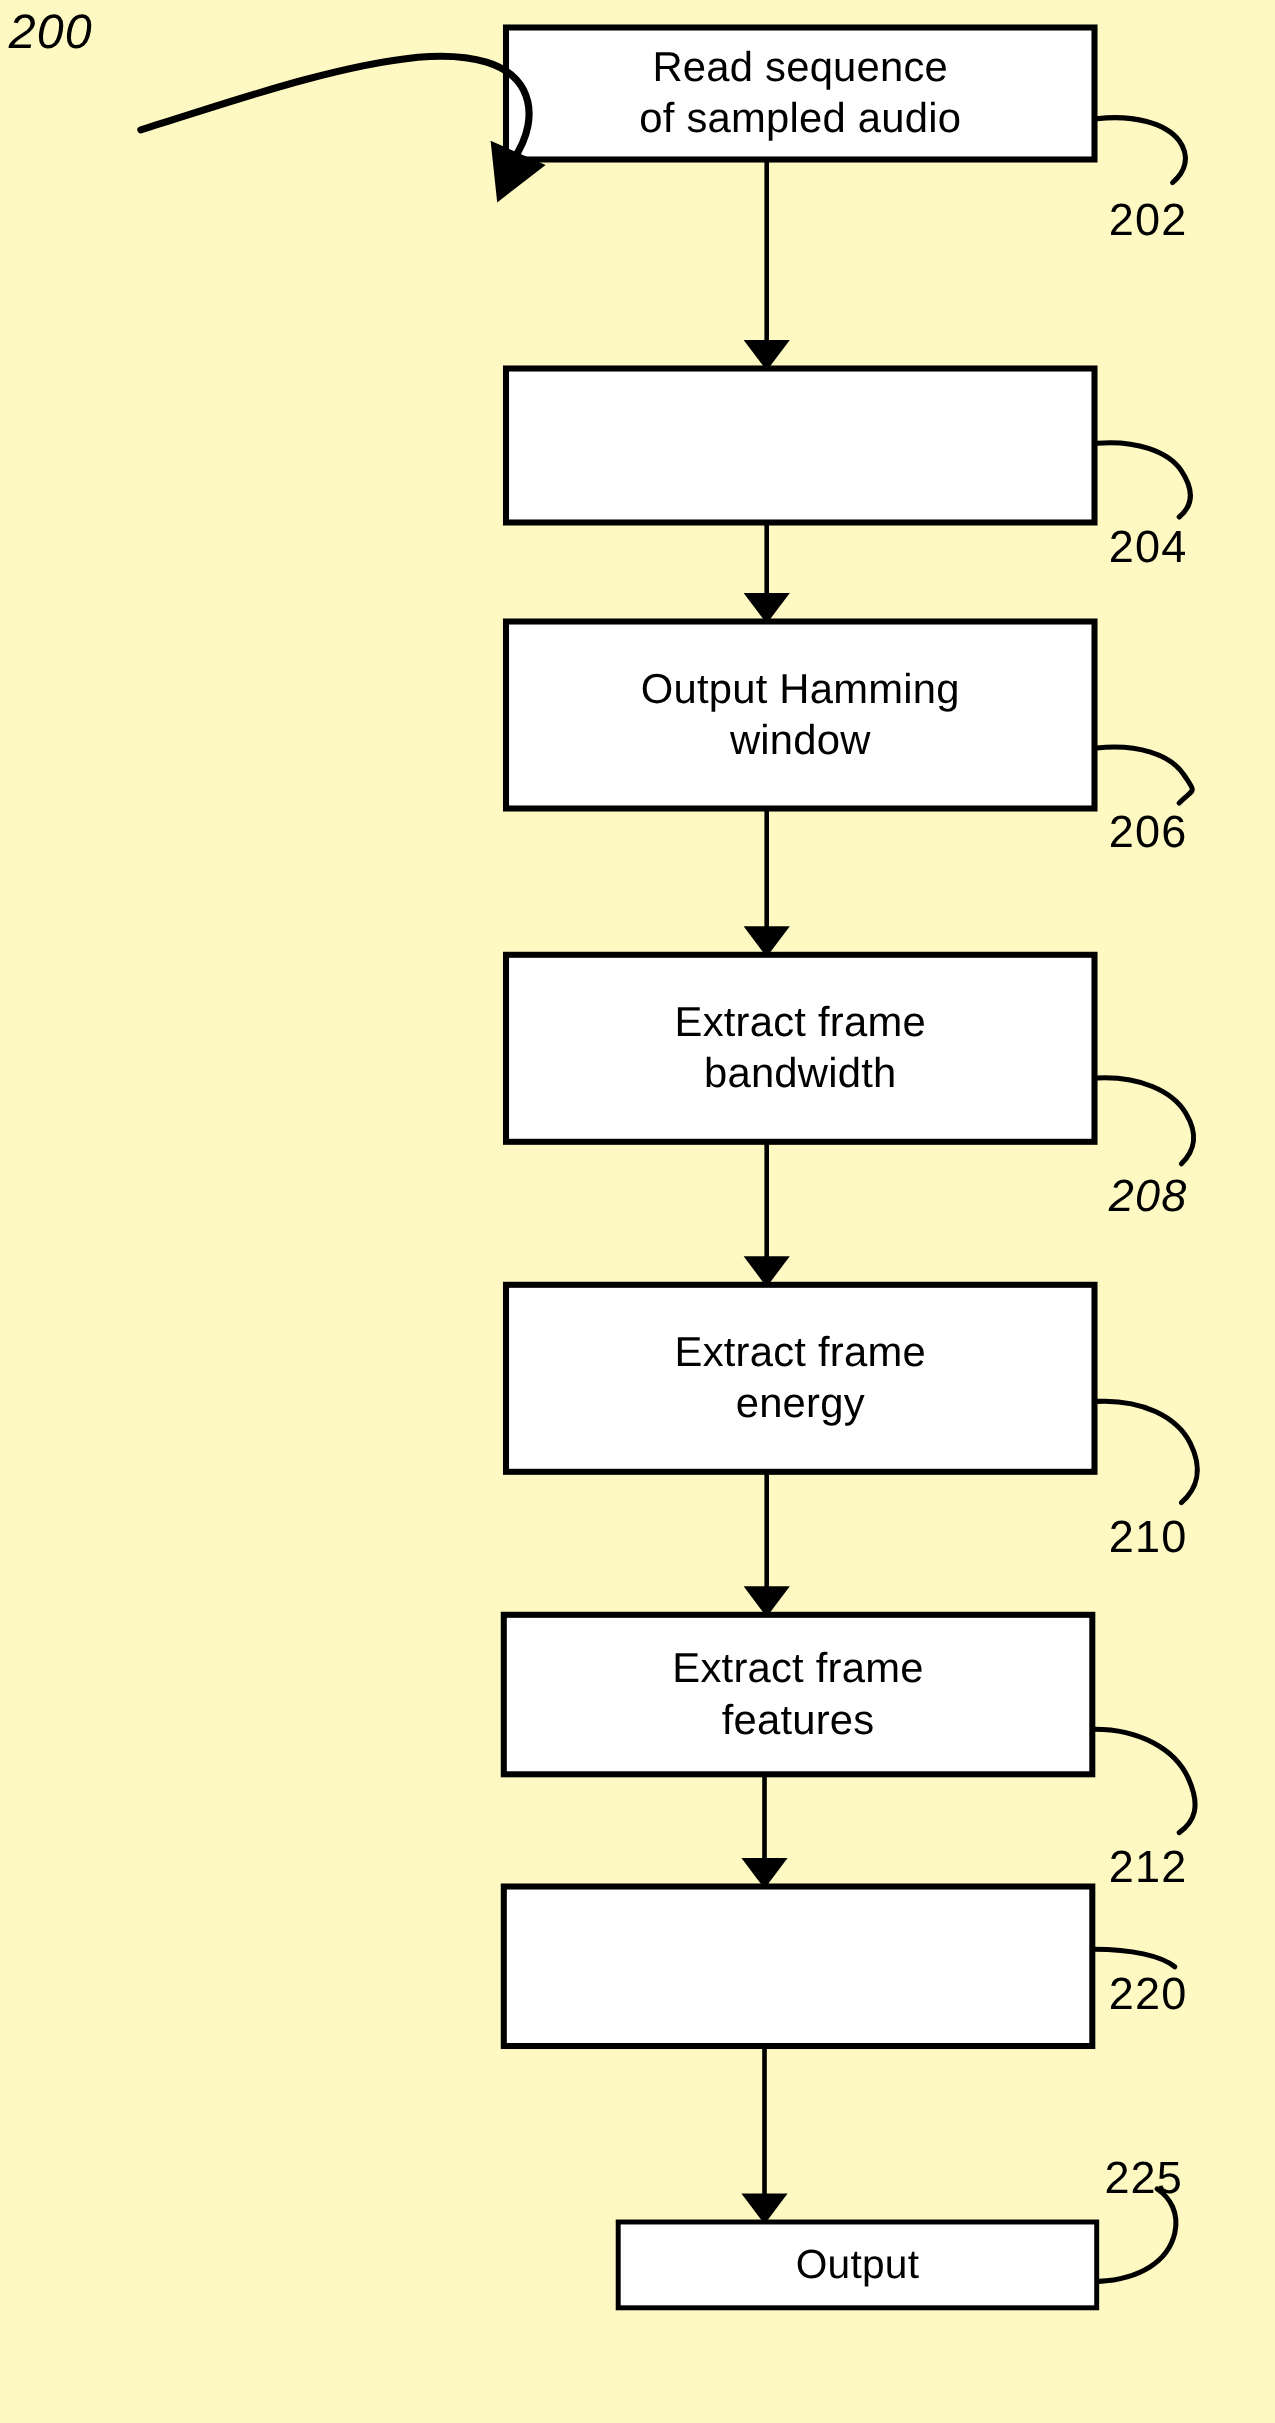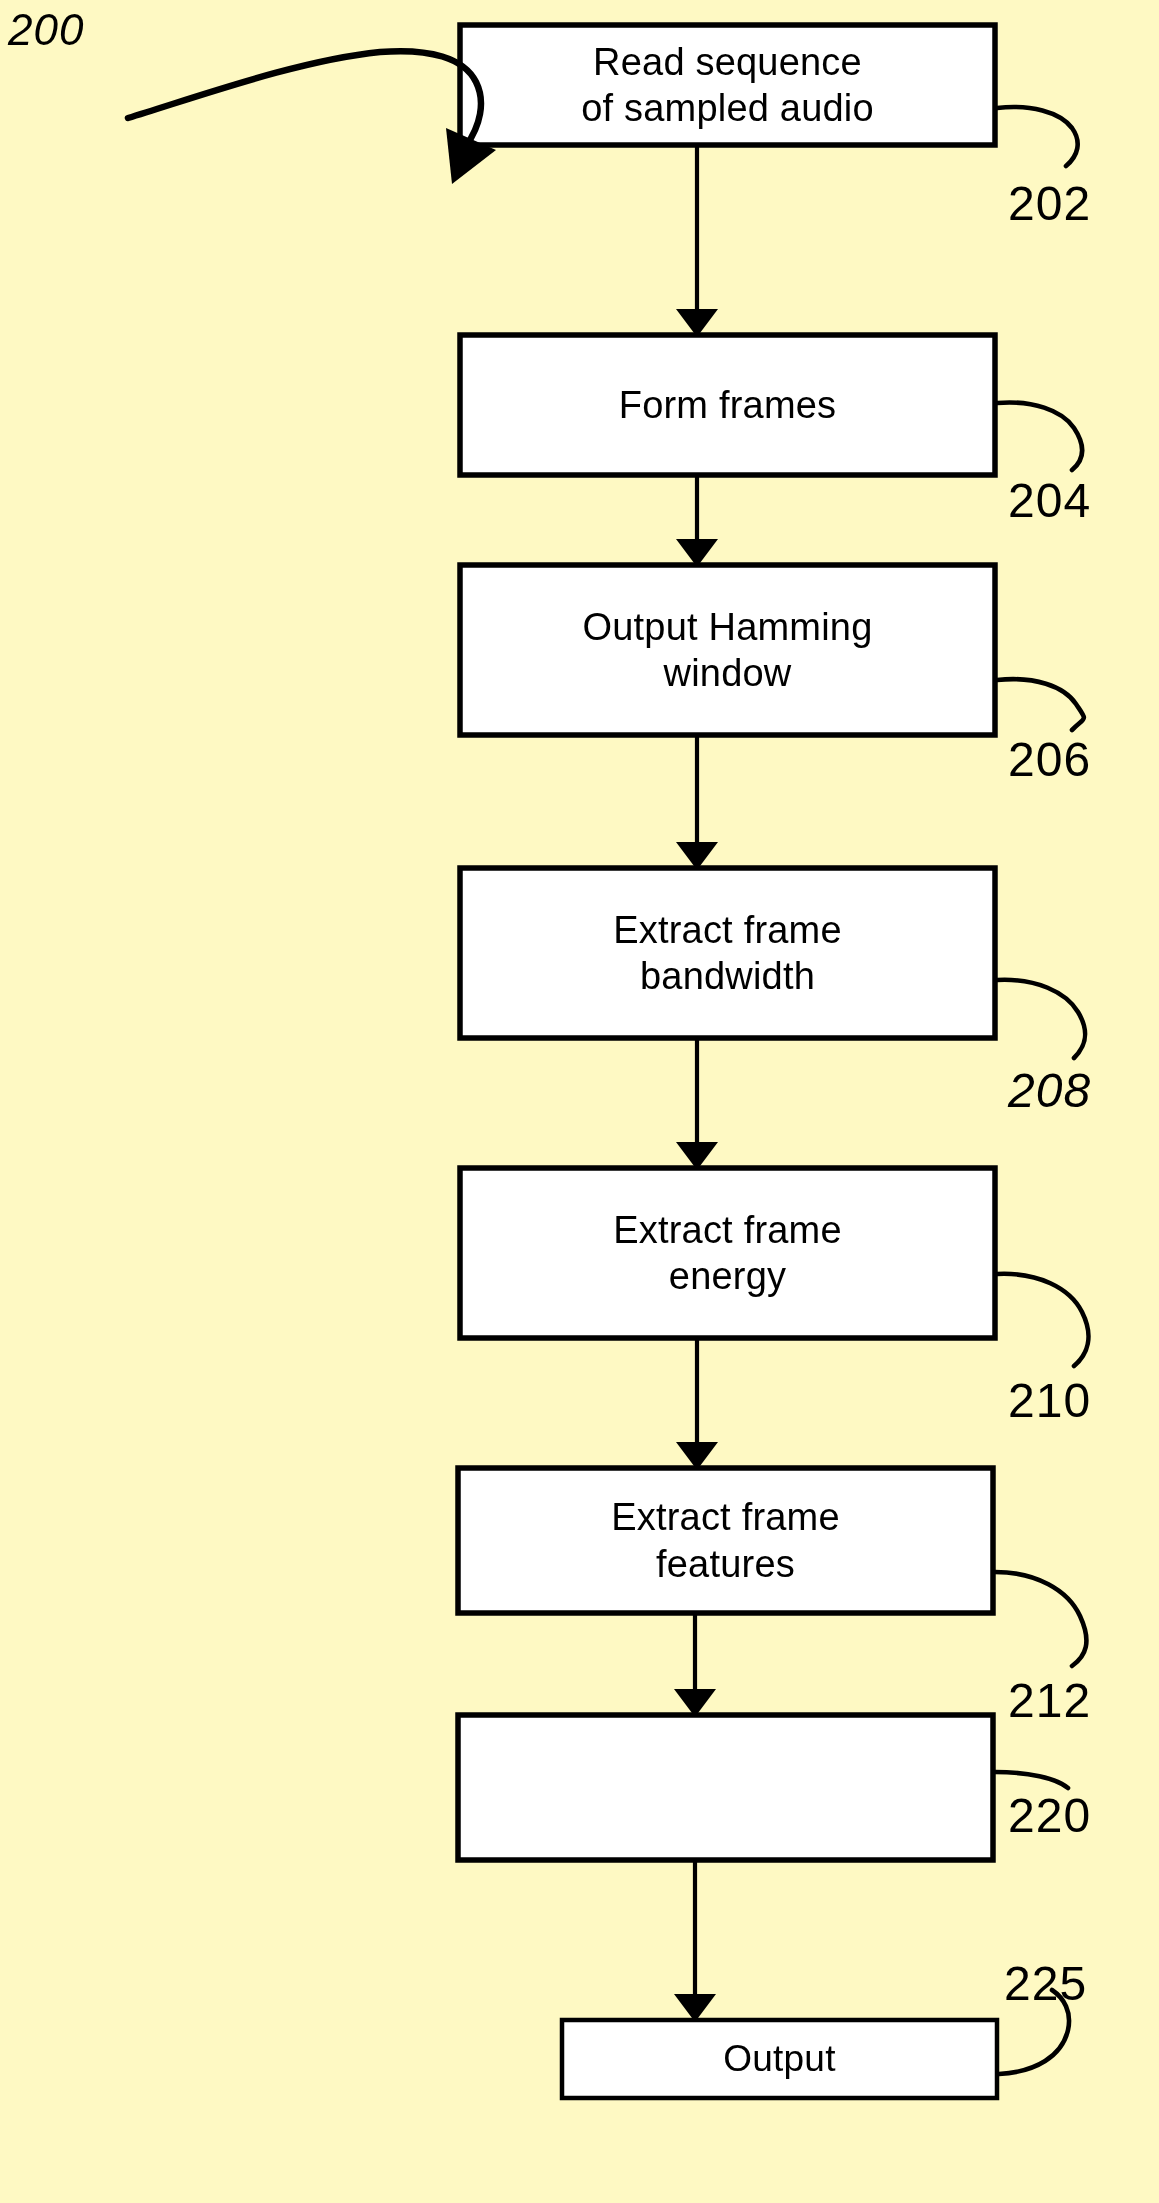--- a/index.html
+++ b/index.html
@@ -46,21 +46,21 @@
     letter-spacing: 0.2px;
     color: #000000;
     white-space: pre-line;
   }
   .box-label.small {
     font-size: 37px;
     text-align: right;
   }
   .ref-num {
     position: absolute;
-    font-size: 48px;
+    font-size: 41px;
     line-height: 1;
     letter-spacing: 1px;
     color: #000000;
   }
   .fig-num {
     position: absolute;
     font-size: 44px;
     line-height: 1;
     letter-spacing: 1px;
     color: #000000;
@@ -136,21 +136,20 @@
     <g id="figpointer">
         <path d="M 128,118 C 200,96 300,60 380,52 C 430,48 464,58 476,82 C 486,102 480,126 466,146" stroke="#000000" stroke-width="6.5" fill="none" stroke-linecap="round"></path>
         <path d="M 446,128 L 496,150 L 452,184 Z" fill="#000000"></path>
       </g>
   </svg>
 
   <div class="layer" id="text-layer">
       <div class="box-label" style="left: 460px; top: 25px; width: 535px; height: 120px;">Read sequence
 of sampled audio</div>
       <div class="ref-num" style="left: 1008px; top: 180px;">202</div>
-      <div class="box-label" style="left: 460px; top: 335px; width: 535px; height: 140px;">Form frames</div>
       <div class="ref-num" style="left: 1008px; top: 477px;">204</div>
       <div class="box-label" style="left: 460px; top: 565px; width: 535px; height: 170px;">Output Hamming
 window</div>
       <div class="ref-num" style="left: 1008px; top: 736px;">206</div>
       <div class="box-label" style="left: 460px; top: 868px; width: 535px; height: 170px;">Extract frame
 bandwidth</div>
       <div class="ref-num" style="left: 1008px; top: 1067px; font-style: italic;">208</div>
       <div class="box-label" style="left: 460px; top: 1168px; width: 535px; height: 170px;">Extract frame
 energy</div>
       <div class="ref-num" style="left: 1008px; top: 1377px;">210</div>

